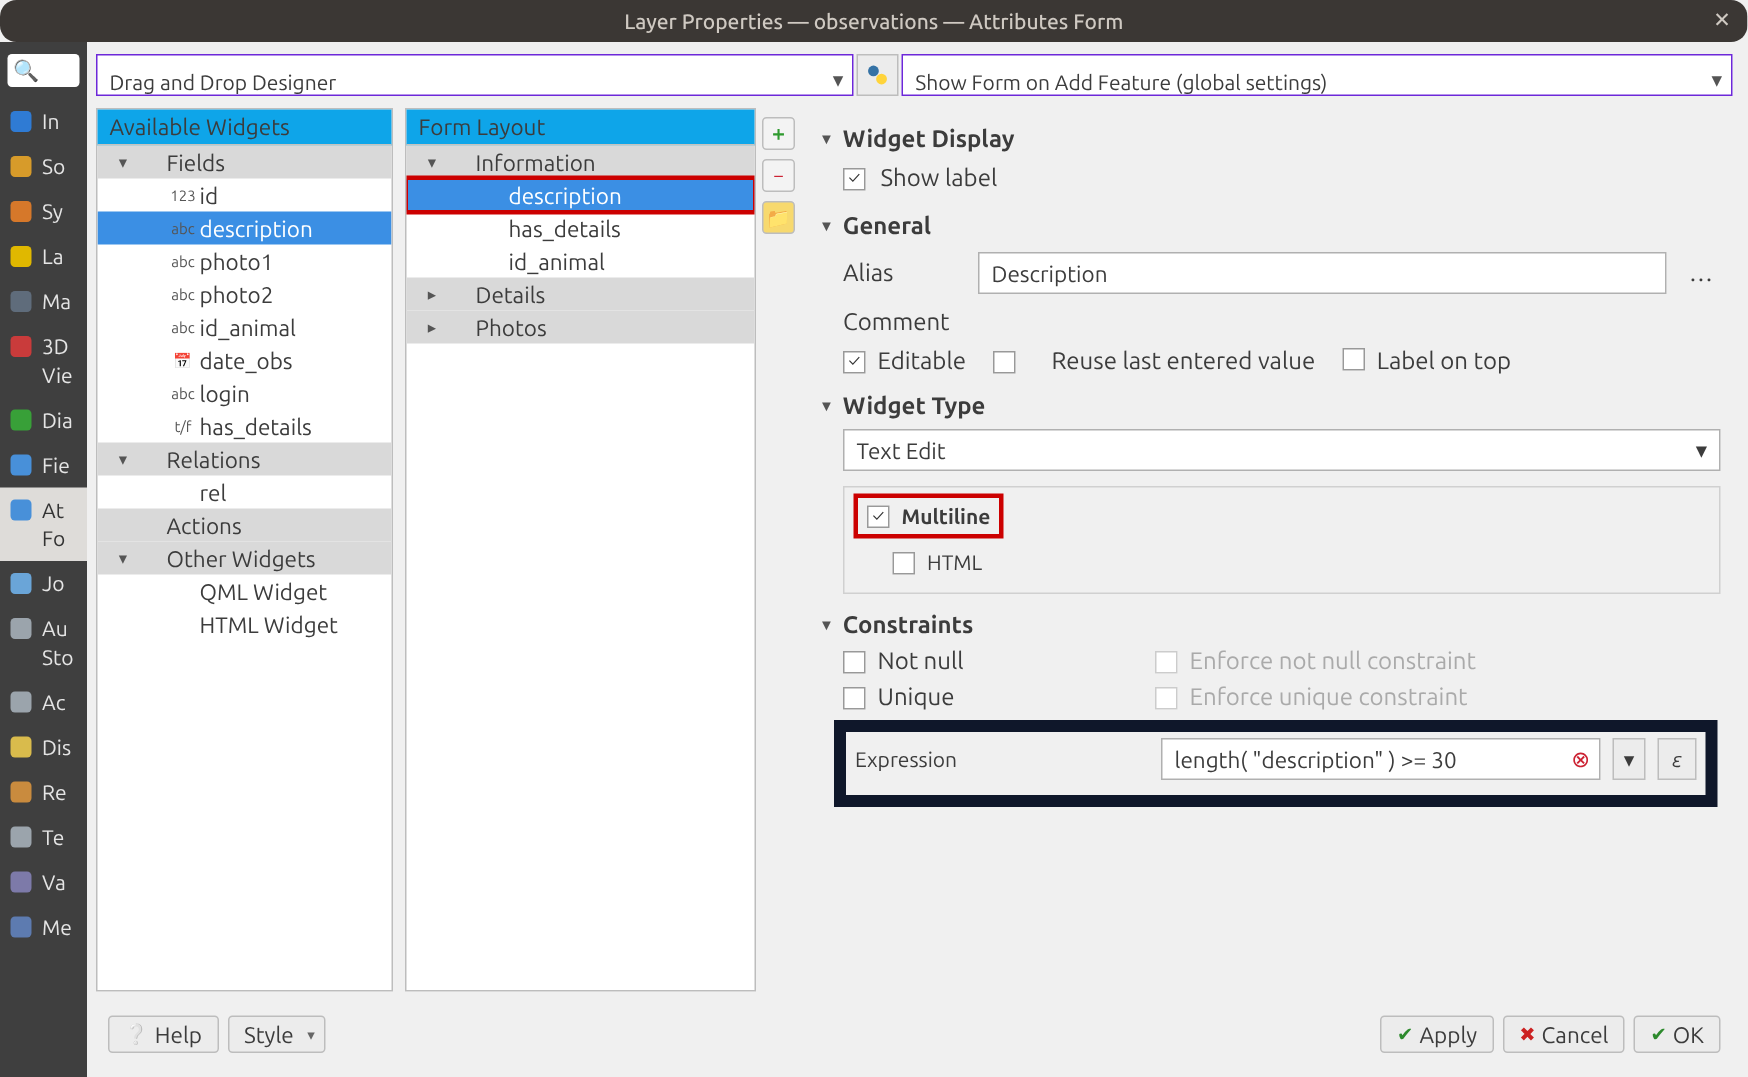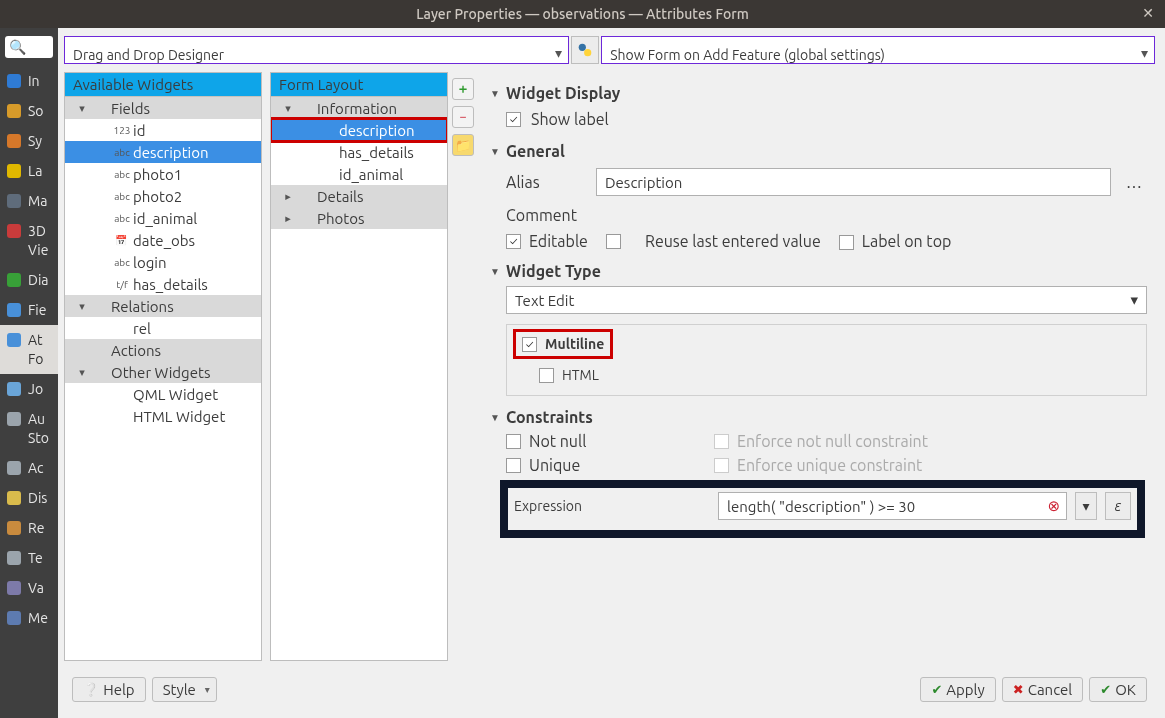--- a/index.html
+++ b/index.html
@@ -10,20 +10,21 @@
     color: #3c3c3c;
     overflow: hidden;
   }
   .window { width: 1165px; height: 718px; display: flex; flex-direction: column; }
   .titlebar {
     background: #3b3734;
     height: 28px;
     display: flex; align-items: center; justify-content: center;
     color: #cfc9c2; font-size: 14px; font-weight: 500;
     position: relative;
+    border-radius: 11px;
   }
   .titlebar .close {
     position: absolute; right: 10px; top: 6px;
     width: 14px; height: 14px; display:flex; align-items:center; justify-content:center;
     color:#cfc9c2; cursor:pointer;
   }
   .content { flex: 1; display: flex; background: #f0f0f0; min-height: 0; }
   
   .leftnav {
     width: 58px; background: #3f3f3f; display:flex; flex-direction:column;
@@ -75,21 +76,21 @@
   }
   .tree .row .ficon {
     width:22px; display:inline-flex; justify-content:center; font-size:10px;
     color:#555;
   }
   .tree .row.selected { background:#3b8fe4; color:#fff; }
   .tree .row.group { background:#d9d9d9; }
   .indent-1 { padding-left: 10px; }
   .indent-2 { padding-left: 32px; }
   .col-mid { display:flex; gap:4px; }
-  .layout-panel { width:178px; }
+  .layout-panel { width:234px; }
   .avail-panel { width:198px; }
   .toolbtns { display:flex; flex-direction:column; gap:6px; padding-top:6px; }
   .toolbtn {
     width:22px; height:22px; border:1px solid #bdbdbd; background:#f3f3f3;
     border-radius:3px; display:flex; align-items:center; justify-content:center;
     font-size:13px; cursor:pointer;
   }
   
   .detail { flex:1; padding: 6px 8px 0 8px; display:flex; flex-direction:column; gap:6px; min-height:0; overflow:auto;}
   .section-hdr { display:flex; align-items:center; gap:6px; font-size:16px; font-weight:700; color:#3c3c3c; margin-top:6px;}
@@ -464,21 +465,21 @@
           </div>
           <div class="tab-row">
             <span style="display:flex;align-items:center;gap:8px">
               <span class="check checked"></span>
               <span>Editable</span>
             </span>
             <span style="display:flex;align-items:center;gap:24px">
               <span class="check"></span>
               <span>Reuse last entered value</span>
             </span>
-            <span style="display:flex;align-items:flex-end;gap:8px">
+            <span style="display:flex;align-items:flex-start;gap:8px">
               <span class="check"></span>
               <span>Label on top</span>
             </span>
           </div>
 
           <div class="section-hdr">
             <span class="tri">▼</span>
             <span>Widget Type</span>
           </div>
           <div style="padding-left:16px">

